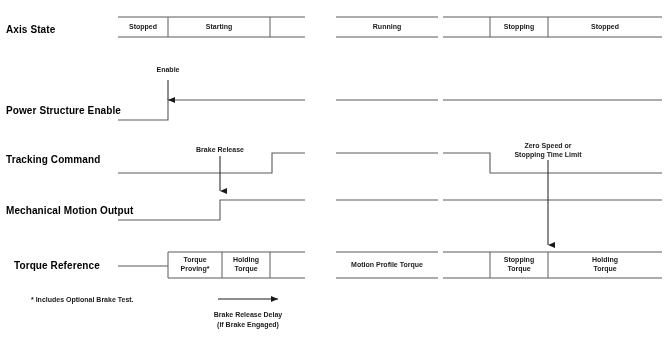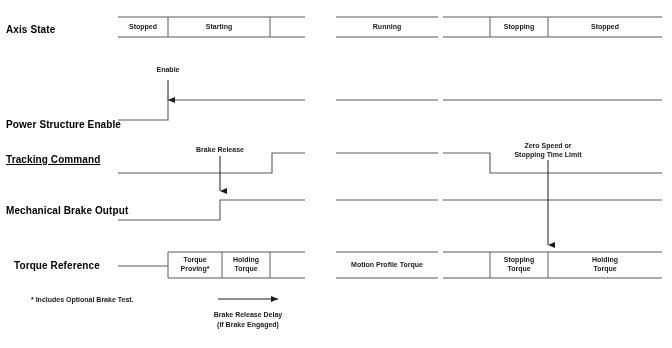--- a/index.html
+++ b/index.html
@@ -141,23 +141,23 @@
   </g>
   <g>
     <line x1="548" y1="160" x2="548" y2="245" stroke="#1a1a1a" stroke-width="1" marker-end="url(#arrowdown)"></line>
   </g>
   <g>
     <line x1="218" y1="299" x2="278" y2="299" stroke="#1a1a1a" stroke-width="1" marker-end="url(#arrowright)"></line>
   </g>
 </svg>
 
 <div class="row-label" style="left:6px; top:25px;">Axis State</div>
-<div class="row-label" style="left:6px; top:120px;text-align:right;">Power Structure Enable</div>
-<div class="row-label" style="left:6px; top:155px;text-decoration:underline;">Tracking Command</div>
-<div class="row-label" style="left:6px; top:206px;">Mechanical Brake Output</div>
+<div class="row-label" style="left:6px; top:106px;text-align:right;">Power Structure Enable</div>
+<div class="row-label" style="left:6px; top:155px;">Tracking Command</div>
+<div class="row-label" style="left:6px; top:206px;">Mechanical Motion Output</div>
 <div class="row-label" style="left:14px; top:261px;">Torque Reference</div>
 
 <div class="seg-label" style="left:143px; top:27px;">Stopped</div>
 <div class="seg-label" style="left:219px; top:27px;">Starting</div>
 <div class="seg-label" style="left:387px; top:27px;">Running</div>
 <div class="seg-label" style="left:519px; top:27px;">Stopping</div>
 <div class="seg-label" style="left:605px; top:27px;">Stopped</div>
 
 <div class="seg-label" style="left:195px; top:265px;">Torque
 Proving*</div>

